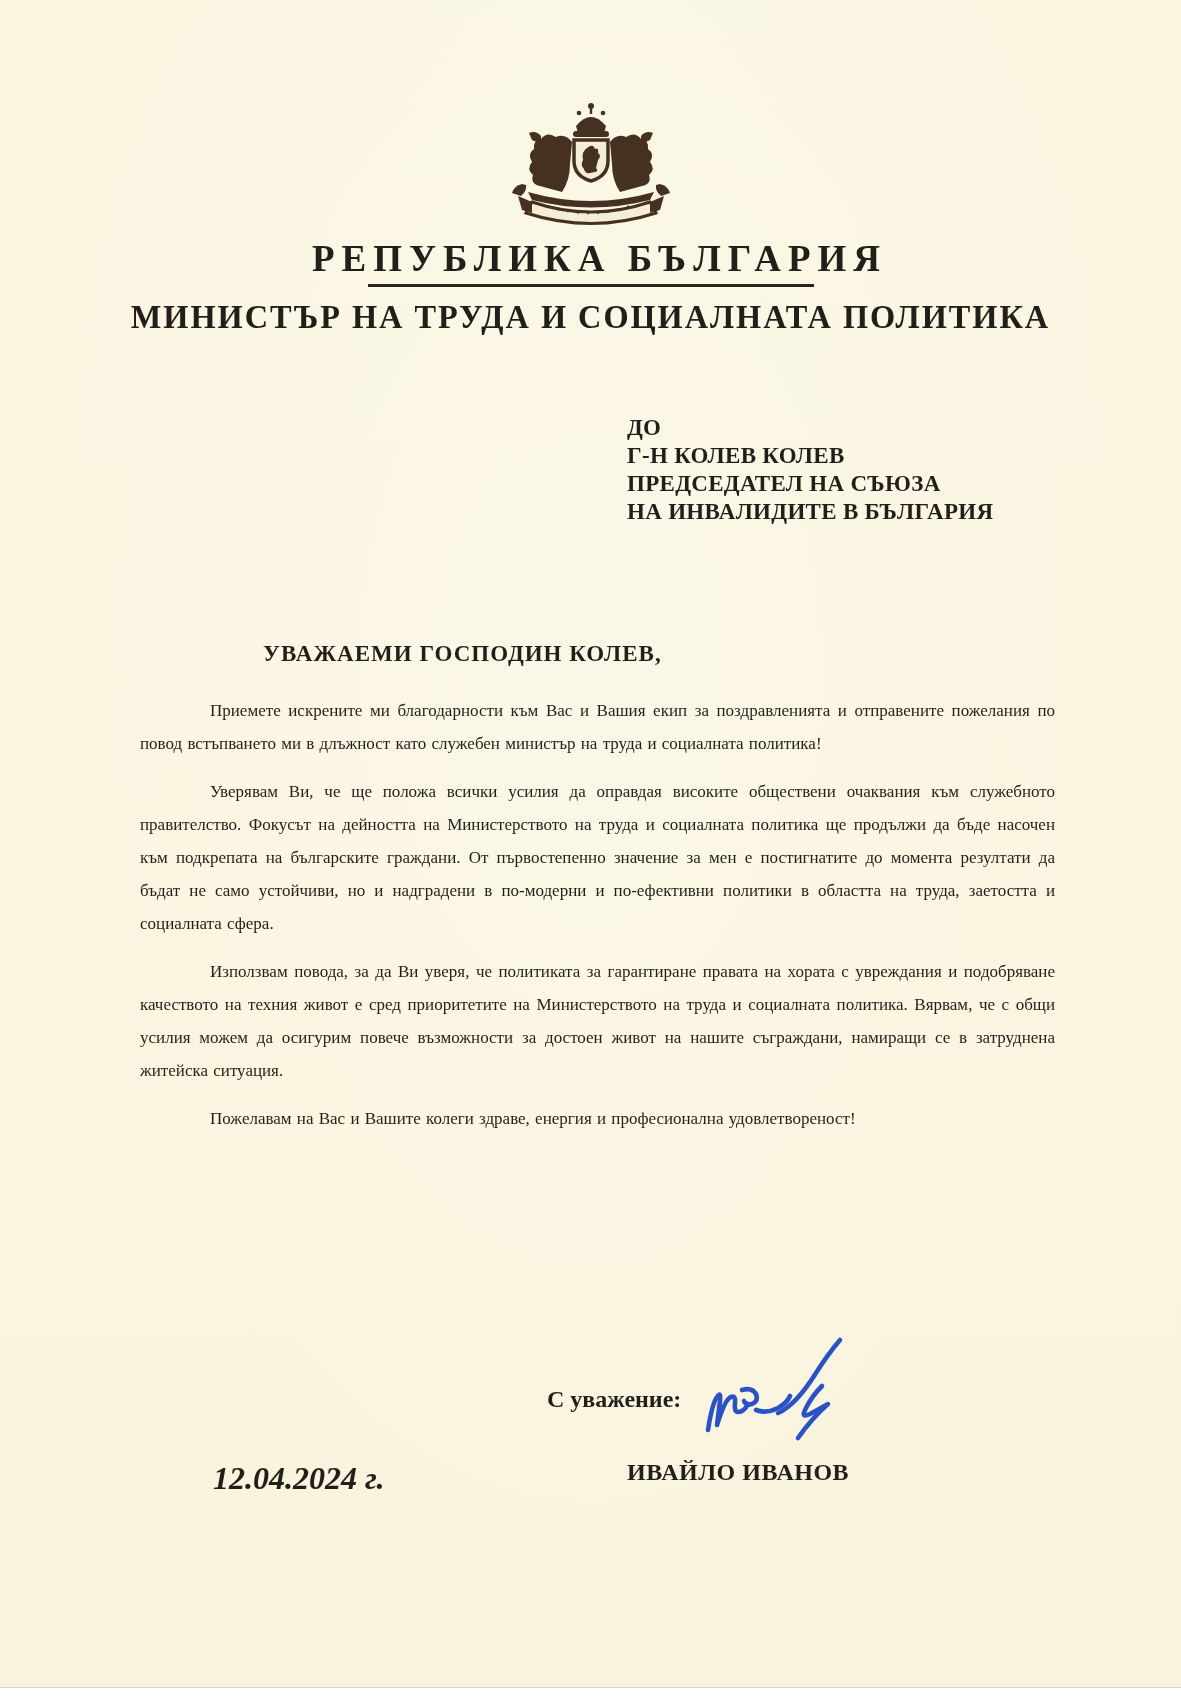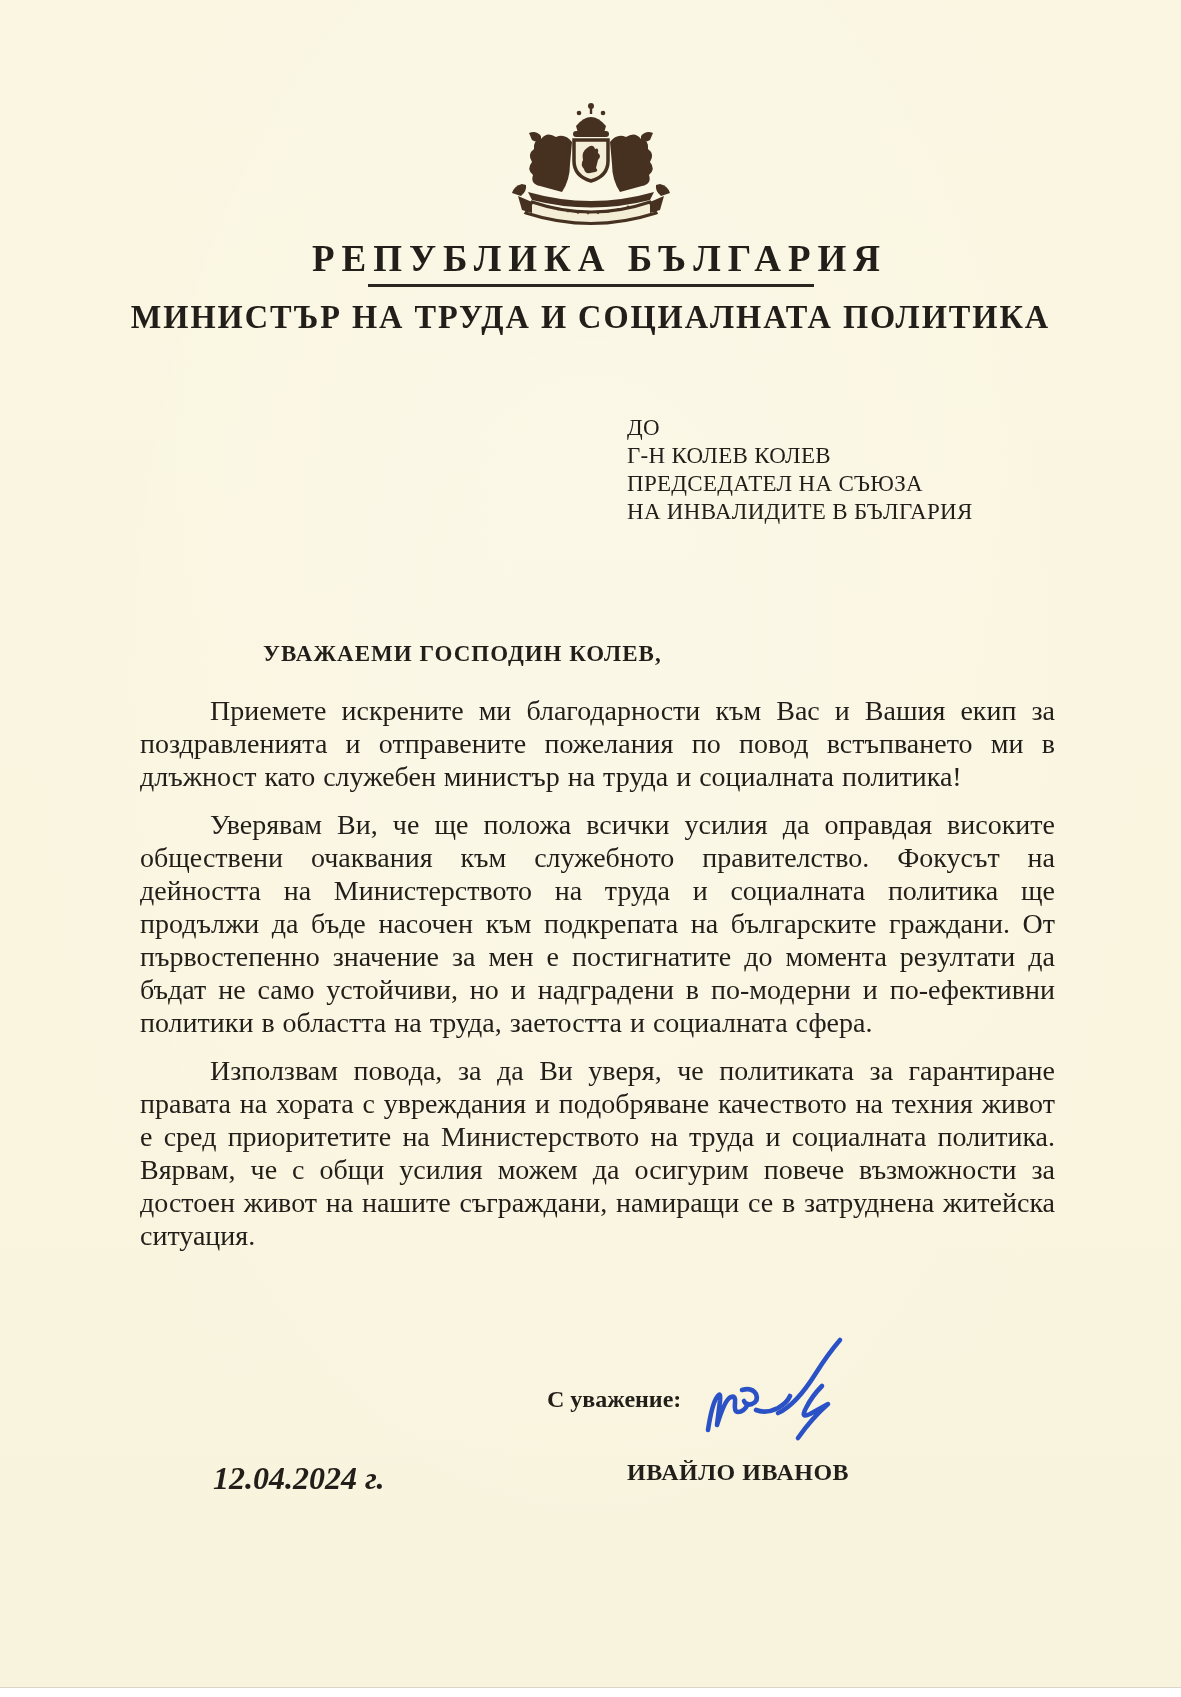--- a/index.html
+++ b/index.html
@@ -35,30 +35,30 @@
     border-top:3px solid #2b2620;
   }
   .office{
     position:absolute;top:299px;left:0;width:100%;
     text-align:center;font-weight:bold;font-size:33px;
     letter-spacing:2px;white-space:nowrap;
     transform:scaleX(0.98);
   }
   .recipient{
     position:absolute;left:627px;top:414px;
-    font-weight:normal;font-size:23px;line-height:28px;
+    font-weight:bold;font-size:23px;line-height:28px;
     letter-spacing:0.3px;
   }
   .salutation{
     position:absolute;left:215px;top:641px;
     font-weight:bold;font-size:23px;letter-spacing:1px;margin-left:48px;
   }
   .body-text{
     position:absolute;left:140px;top:694px;width:915px;
-    font-size:28px;line-height:33px;text-align:justify;
+    font-size:17px;line-height:33px;text-align:justify;
   }
   .body-text p{
     margin:0 0 15px 0;text-indent:70px;
     word-spacing:1px;
   }
   .closing-label{
     position:absolute;left:547px;top:1386px;
     font-weight:bold;font-size:24px;
   }
   .signature{
@@ -132,20 +132,21 @@
   <div>ПРЕДСЕДАТЕЛ НА СЪЮЗА</div>
   <div>НА ИНВАЛИДИТЕ В БЪЛГАРИЯ</div>
 </div>
 
 <div class="salutation">УВАЖАЕМИ ГОСПОДИН КОЛЕВ,</div>
 
 <div class="body-text">
   <p>Приемете искрените ми благодарности към Вас и Вашия екип за поздравленията и отправените пожелания по повод встъпването ми в длъжност като служебен министър на труда и социалната политика!</p>
   <p>Уверявам Ви, че ще положа всички усилия да оправдая високите обществени очаквания към служебното правителство. Фокусът на дейността на Министерството на труда и социалната политика ще продължи да бъде насочен към подкрепата на българските граждани. От първостепенно значение за мен е постигнатите до момента резултати да бъдат не само устойчиви, но и надградени в по-модерни и по-ефективни политики в областта на труда, заетостта и социалната сфера.</p>
   <p>Използвам повода, за да Ви уверя, че политиката за гарантиране правата на хората с увреждания и подобряване качеството на техния живот е сред приоритетите на Министерството на труда и социалната политика. Вярвам, че с общи усилия можем да осигурим повече възможности за достоен живот на нашите съграждани, намиращи се в затруднена житейска ситуация.</p>
+  <p>Пожелавам на Вас и Вашите колеги здраве, енергия и професионална удовлетвореност!</p>
 </div>
 
 <div class="closing-label">С уважение:</div>
 
 <div class="signature">
   <svg width="230" height="140" viewBox="0 0 230 140" aria-hidden="true">
     <g fill="none" stroke="#2a52c6" stroke-width="4.6" stroke-linecap="round" stroke-linejoin="round">
       <path d="M18 112 q4 -26 9 -33 q4 -6 3 4 l-3 24 q8 -26 14 -28 q5 -2 4 6 q-1 9 3 9 q6 0 10 -8"></path>
       <path d="M52 72 q10 -3 14 4 q3 7 -4 10 q-6 2 -8 -3"></path>
       <path d="M66 92 q10 4 22 -2 q9 -5 12 -12"></path>

